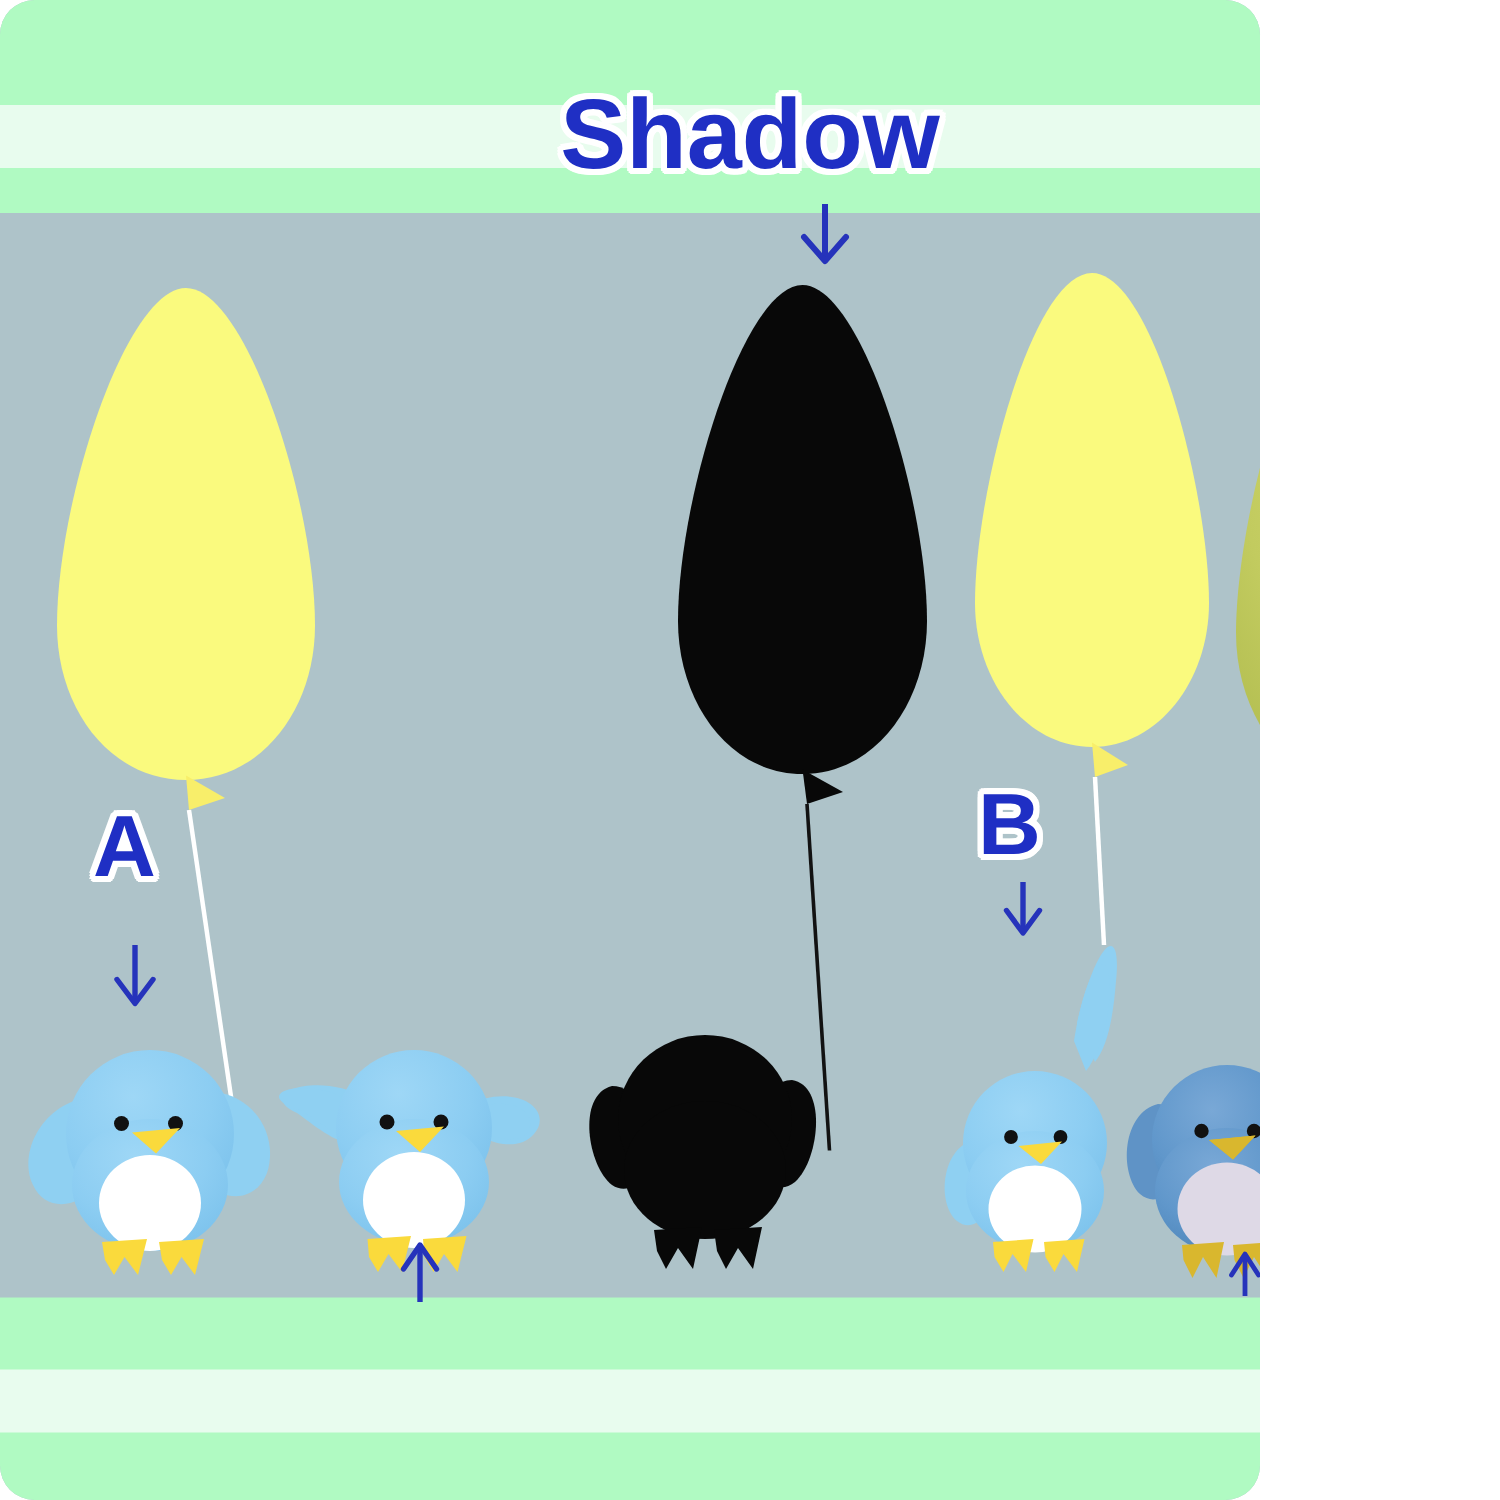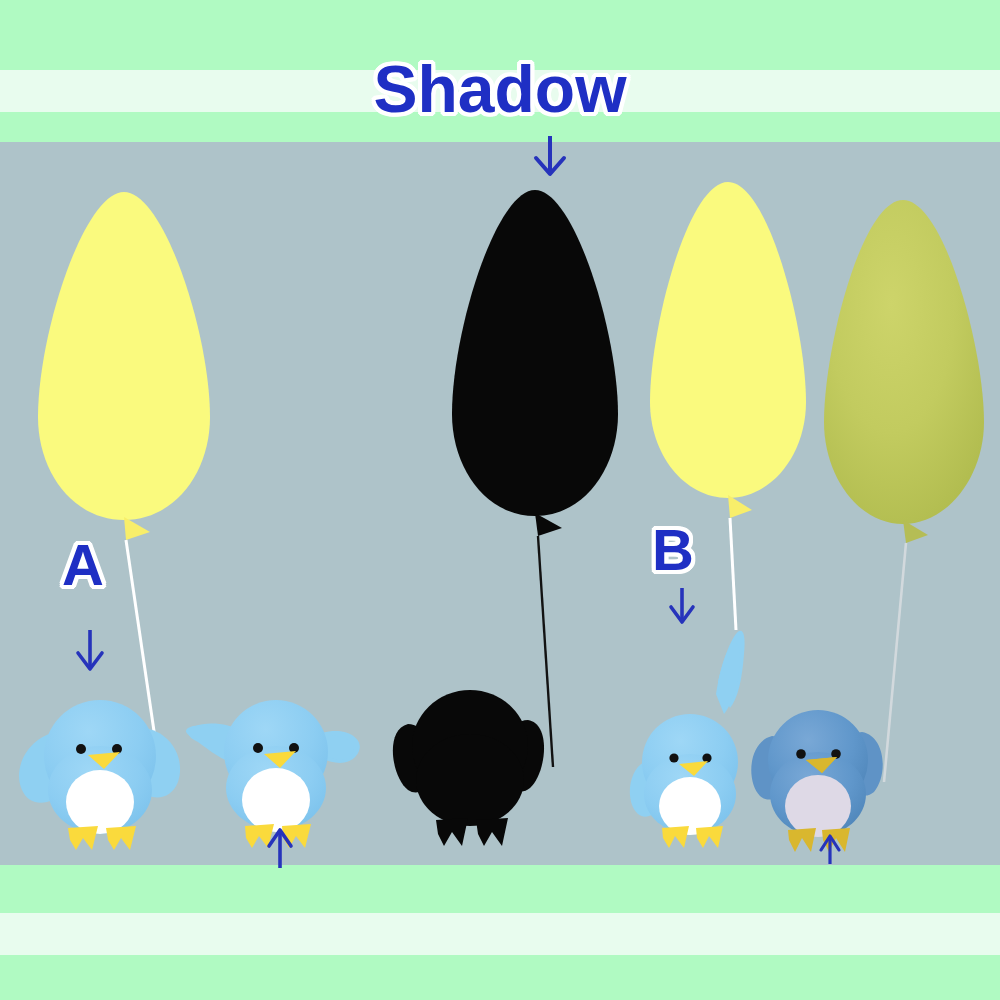--- a/index.html
+++ b/index.html
@@ -2,25 +2,26 @@
 <html><head>
 <meta charset="utf-8">
 <style>
   html, body {
     margin: 0;
     padding: 0;
     background: #ffffff;
   }
   #stage {
     position: relative;
-    width: 1000px;
+    width: 840px;
     height: 1000px;
     overflow: hidden;
     font-family: "Liberation Sans", sans-serif;
     background: #aec3c9;
+    border-radius: 23px;
   }
 
   
   .banner {
     position: absolute;
     left: 0;
     width: 1000px;
     background: #b0fac2;
     overflow: hidden;
   }

